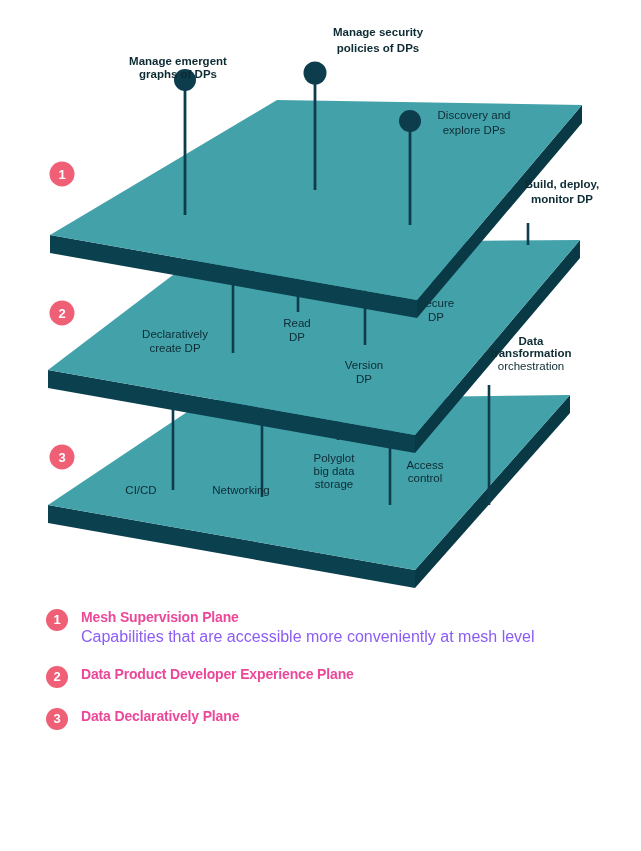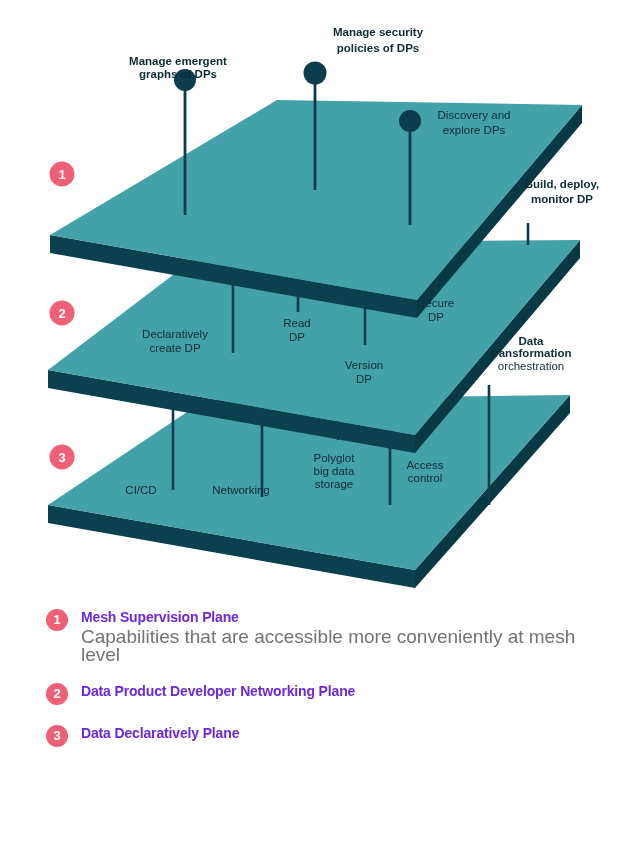--- a/index.html
+++ b/index.html
@@ -62,28 +62,28 @@
     line-height: 22px;
     text-align: center;
     margin-right: 13px;
     margin-top: 1px;
     font-family: "Liberation Sans", sans-serif;
   }
   .legend-text { flex: 1 1 auto; }
   .legend-title {
     font-size: 14px;
     font-weight: bold;
-    color: #6d28d9;
+    color: #ec4899;
     line-height: 18px;
     margin-bottom: 2px;
     letter-spacing: -0.15px;
   }
   .legend-desc {
-    font-size: 19px;
-    color: #737373;
+    font-size: 16px;
+    color: #8b5cf6;
     line-height: 17.5px;
     max-width: 505px;
   }
 </style>
 </head>
 <body>
 
 <div id="diagram-stack">
 <svg width="641" height="600" viewBox="0 0 641 600" xmlns="http://www.w3.org/2000/svg">
 
@@ -208,21 +208,21 @@
     <div class="legend-badge">1</div>
     <div class="legend-text">
       <div class="legend-title">Mesh Supervision Plane</div>
       <div class="legend-desc">Capabilities that are accessible more conveniently at mesh level</div>
     </div>
   </div>
 
   <div class="legend-row">
     <div class="legend-badge">2</div>
     <div class="legend-text">
-      <div class="legend-title">Data Product Developer Networking Plane</div>
+      <div class="legend-title">Data Product Developer Experience Plane</div>
     </div>
   </div>
 
   <div class="legend-row">
     <div class="legend-badge">3</div>
     <div class="legend-text">
       <div class="legend-title">Data Declaratively Plane</div>
     </div>
   </div>
 

